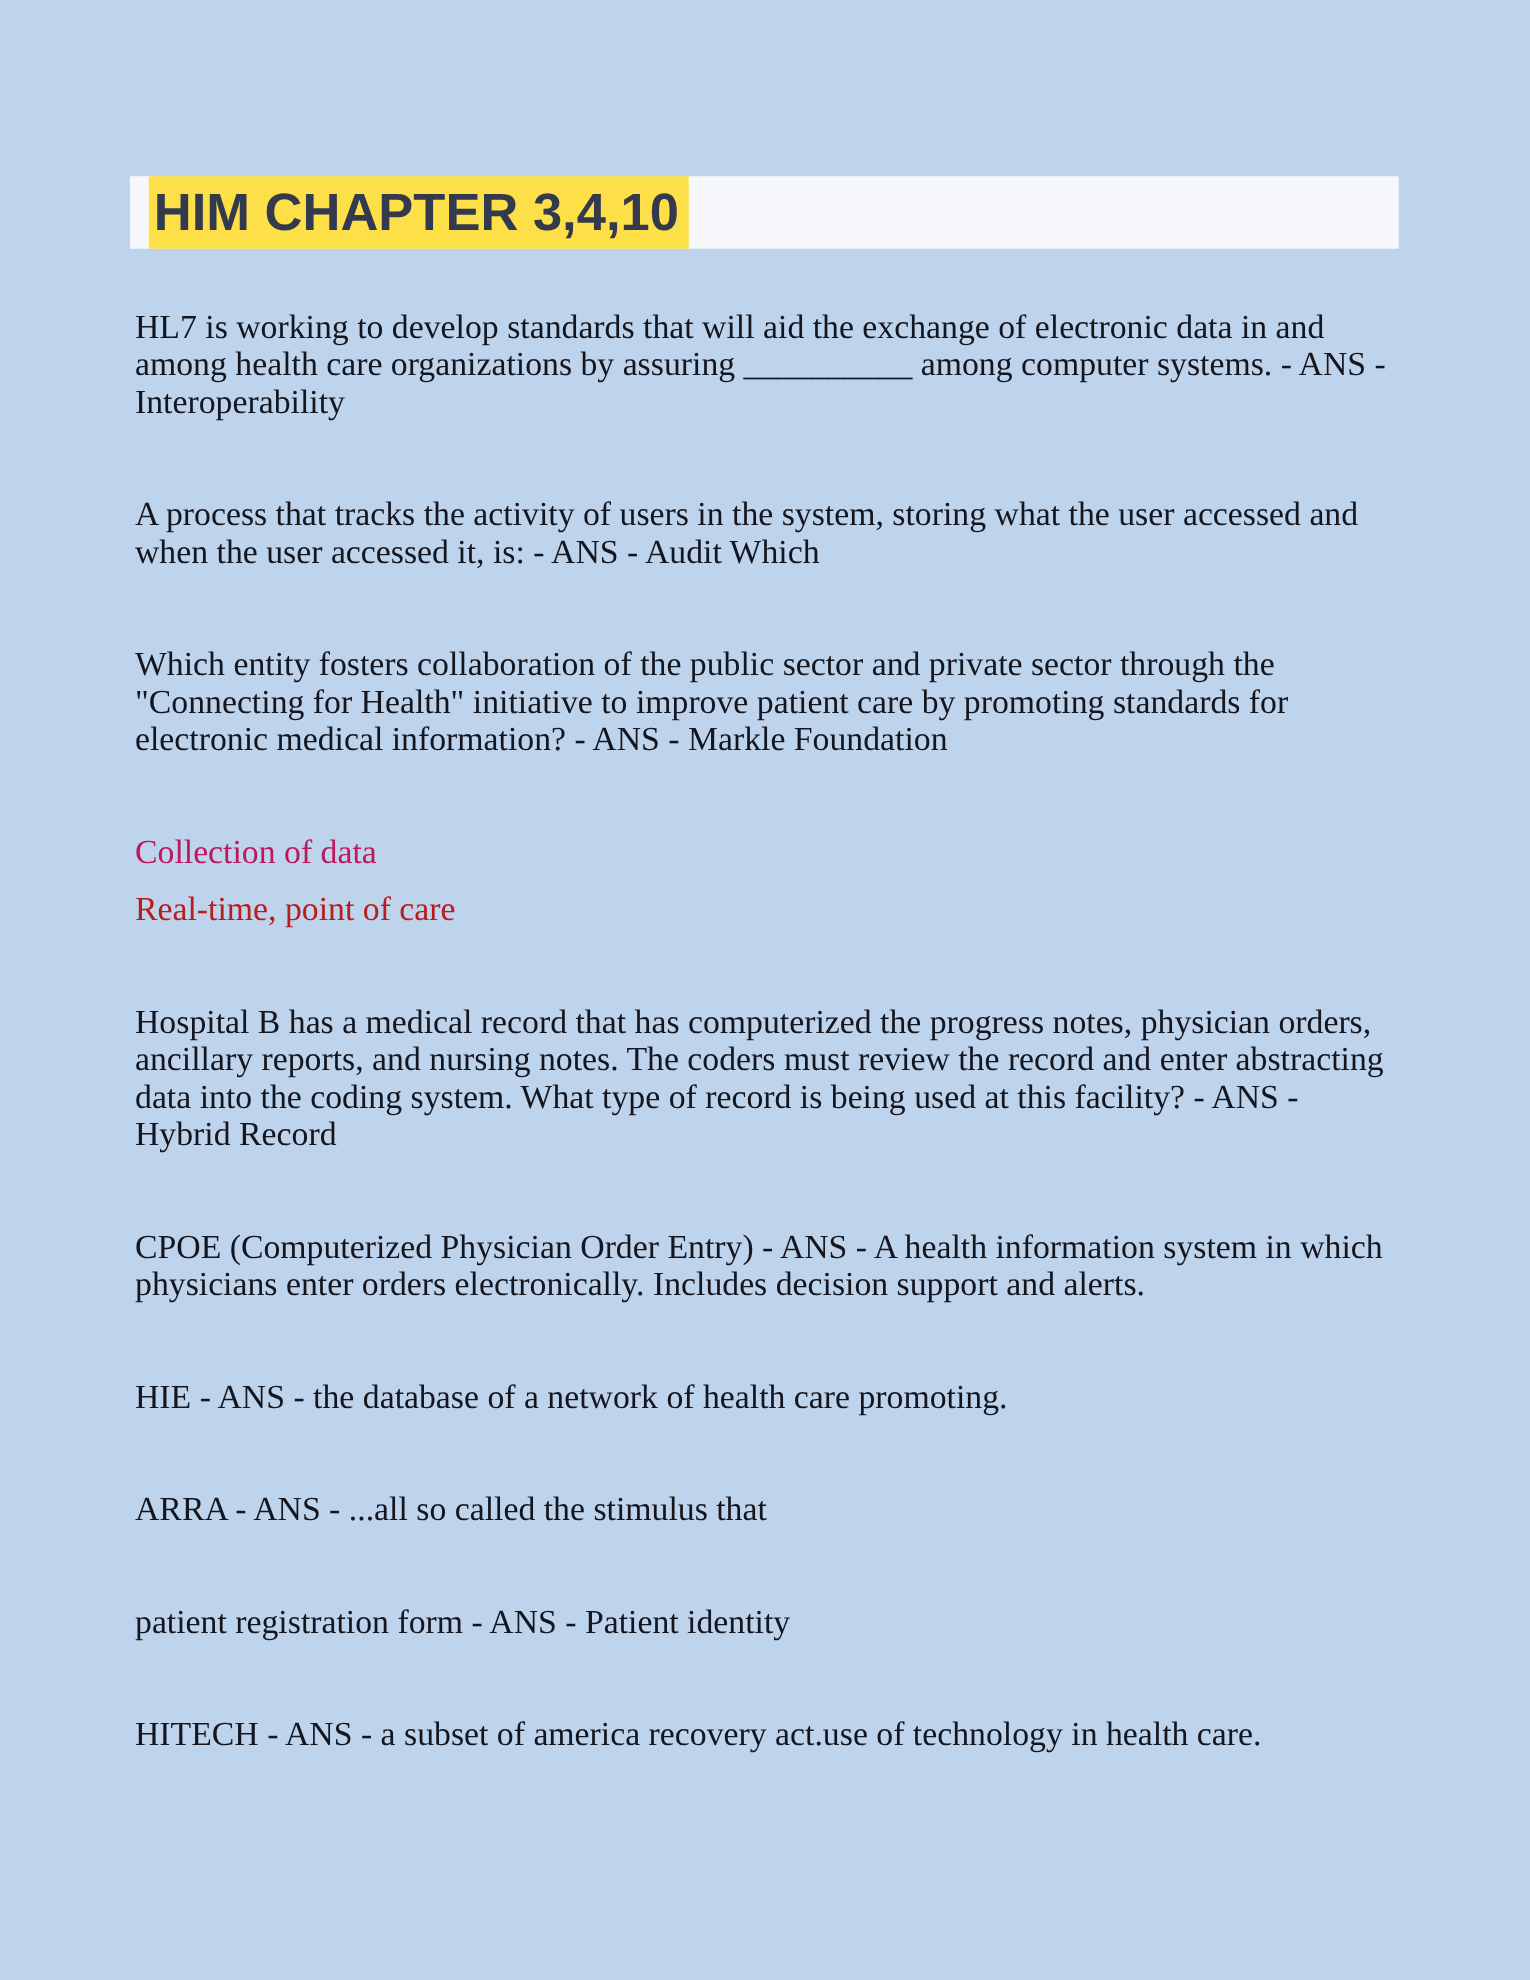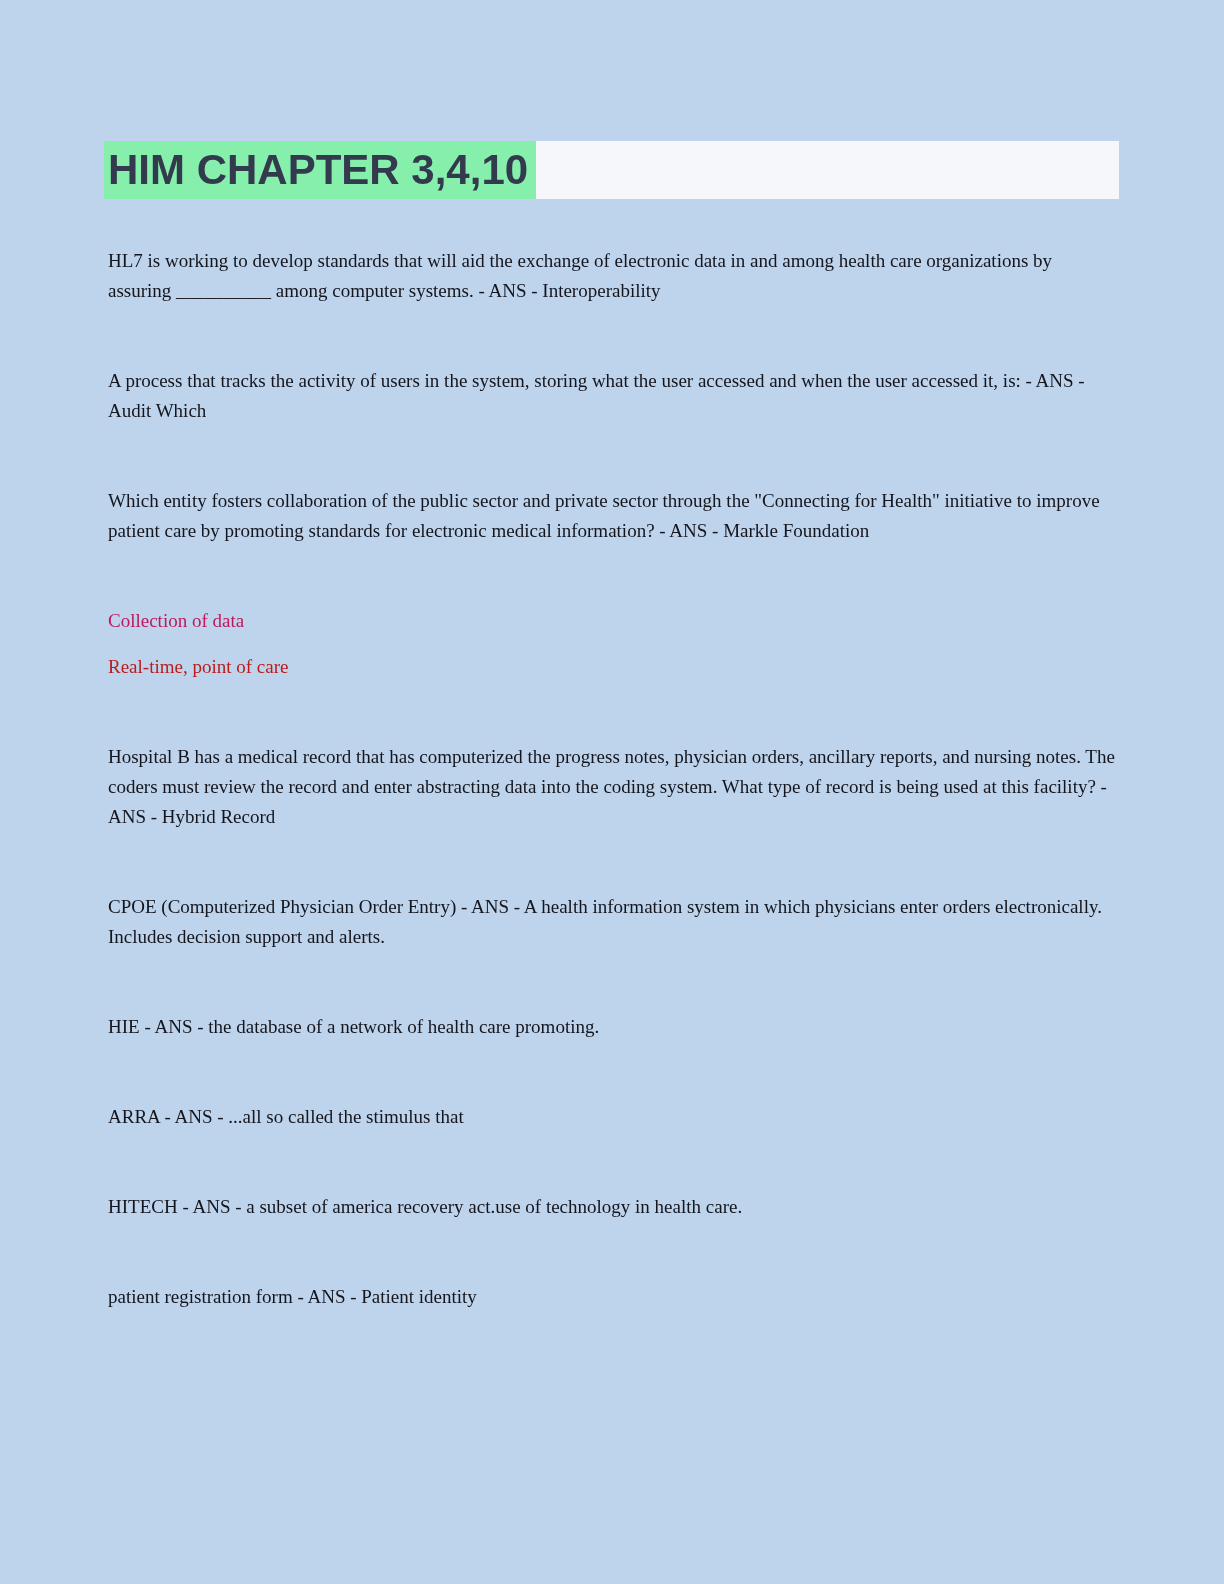--- a/index.html
+++ b/index.html
@@ -43,33 +43,33 @@
   }
   .doc-body {
     width: 1008px;
     padding-left: 4px;
   }
   .qa-block {
     margin: 0 0 60px 0;
   }
   .qa-block p {
     margin: 0 0 16px 0;
-    font-size: 19px;
+    font-size: 27px;
     line-height: 30px;
   }
   .qa-block p:last-child {
     margin-bottom: 0;
   }
 </style>
 </head>
 <body style="background: rgb(189, 212, 236);">
 
 <div class="page">
   <div class="title-bar" style="background: rgb(245, 247, 251);">
-    <span class="title-highlight" style="background: #86efac;">
+    <span class="title-highlight" style="background: #fde047; margin-left: 15px;">
       <h1 class="doc-title" style="color: rgb(51, 58, 77);">HIM CHAPTER 3,4,10</h1>
     </span>
   </div>
 
   <div class="doc-body">
       <div class="qa-block">
         <p style="color: rgb(21, 21, 29);">HL7 is working to develop standards that will aid the exchange of electronic data in and among health care organizations by assuring __________ among computer systems. - ANS - Interoperability</p>
       </div>
       <div class="qa-block">
         <p style="color: rgb(21, 21, 29);">A process that tracks the activity of users in the system, storing what the user accessed and when the user accessed it, is: - ANS - Audit Which</p>
@@ -87,19 +87,19 @@
       <div class="qa-block">
         <p style="color: rgb(21, 21, 29);">CPOE (Computerized Physician Order Entry) - ANS - A health information system in which physicians enter orders electronically. Includes decision support and alerts.</p>
       </div>
       <div class="qa-block">
         <p style="color: rgb(21, 21, 29);">HIE - ANS - the database of a network of health care promoting.</p>
       </div>
       <div class="qa-block">
         <p style="color: rgb(21, 21, 29);">ARRA - ANS - ...all so called the stimulus that</p>
       </div>
       <div class="qa-block">
-        <p style="color: rgb(21, 21, 29);">HITECH - ANS - a subset of america recovery act.use of technology in health care.</p>
+        <p style="color: rgb(21, 21, 29);">patient registration form - ANS - Patient identity</p>
       </div>
       <div class="qa-block">
-        <p style="color: rgb(21, 21, 29);">patient registration form - ANS - Patient identity</p>
+        <p style="color: rgb(21, 21, 29);">HITECH - ANS - a subset of america recovery act.use of technology in health care.</p>
       </div>
     </div>
 </div>
 
 </body></html>

